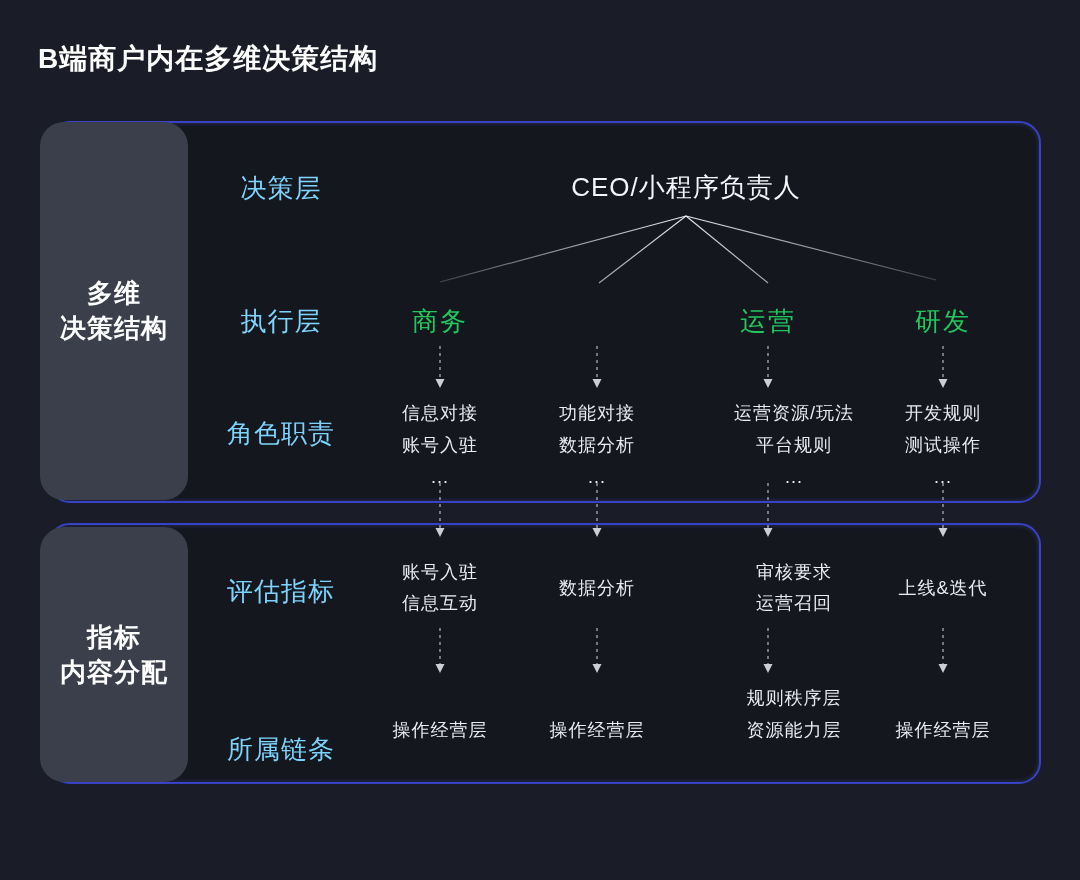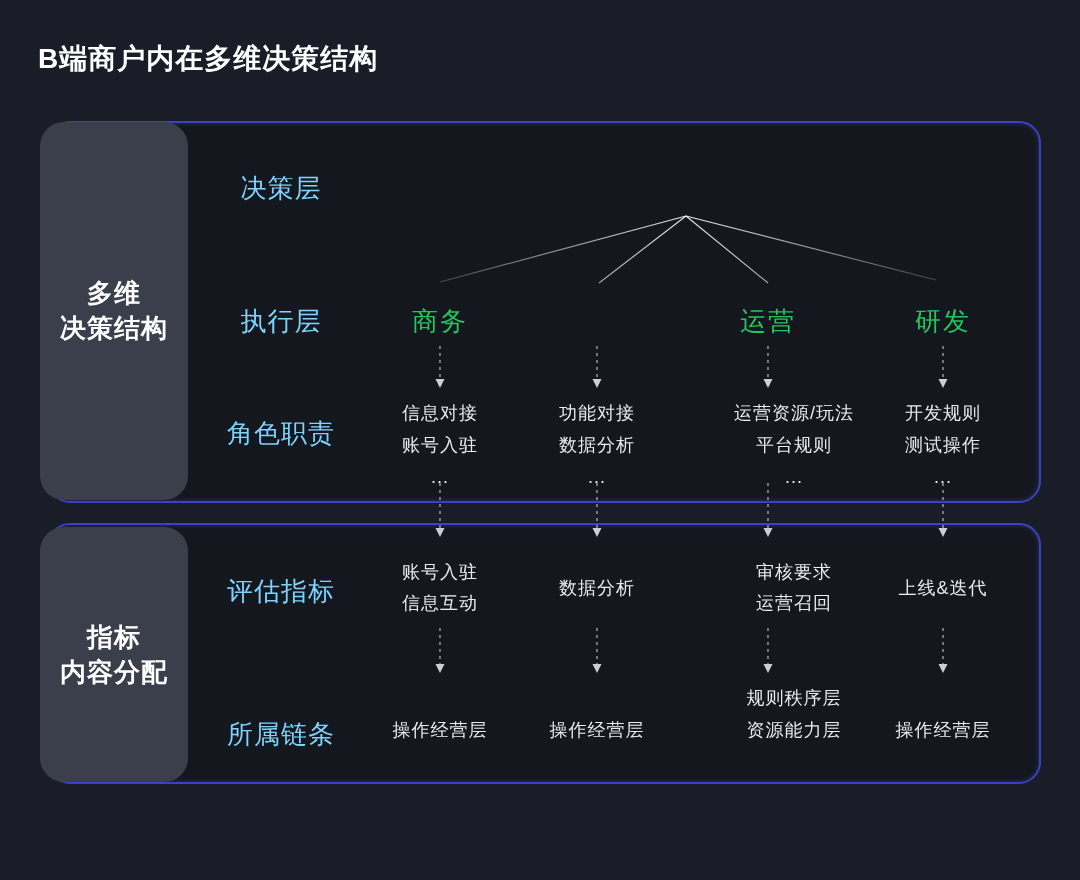--- a/index.html
+++ b/index.html
@@ -110,20 +110,21 @@
         <polygon points="763.5,664 772.5,664 768,673" stroke="none"></polygon>
       <line x1="943" y1="628" x2="943" y2="664"></line>
         <polygon points="938.5,664 947.5,664 943,673" stroke="none"></polygon>
     </g>
   </svg>
 
   <div class="txt rowlab" style="top:171px">决策层</div>
   <div class="txt rowlab" style="top:304px">执行层</div>
   <div class="txt rowlab" style="top:416px">角色职责</div>
 
+  <div class="txt ceo">CEO/小程序负责人</div>
 
   <div class="txt head hc1">商务</div>
   <div class="txt head hc3">运营</div>
   <div class="txt head hc4">研发</div>
 
   <div class="txt cell roles c1">
     <div>信息对接</div>
     <div>账号入驻</div>
     <div>...</div>
   </div>
@@ -137,21 +138,21 @@
     <div>平台规则</div>
     <div>...</div>
   </div>
   <div class="txt cell roles c4">
     <div>开发规则</div>
     <div>测试操作</div>
     <div>...</div>
   </div>
 
   <div class="txt rowlab" style="top:574px">评估指标</div>
-  <div class="txt rowlab" style="top:717px">所属链条</div>
+  <div class="txt rowlab" style="top:732px">所属链条</div>
 
   <div class="txt cell metrics c1">
     <div>账号入驻</div>
     <div>信息互动</div>
   </div>
   <div class="txt cell metrics c2">
     <div>数据分析</div>
   </div>
   <div class="txt cell metrics c3">
     <div>审核要求</div>

